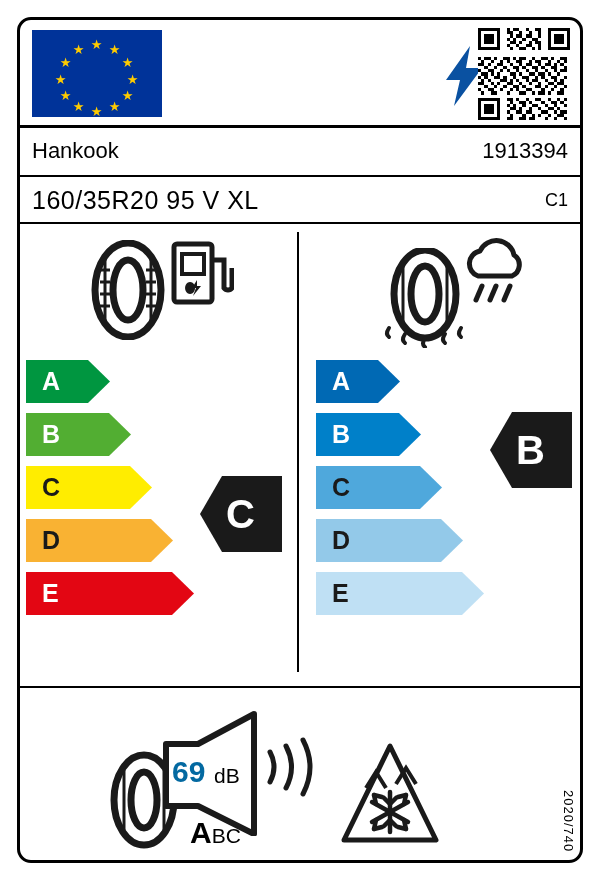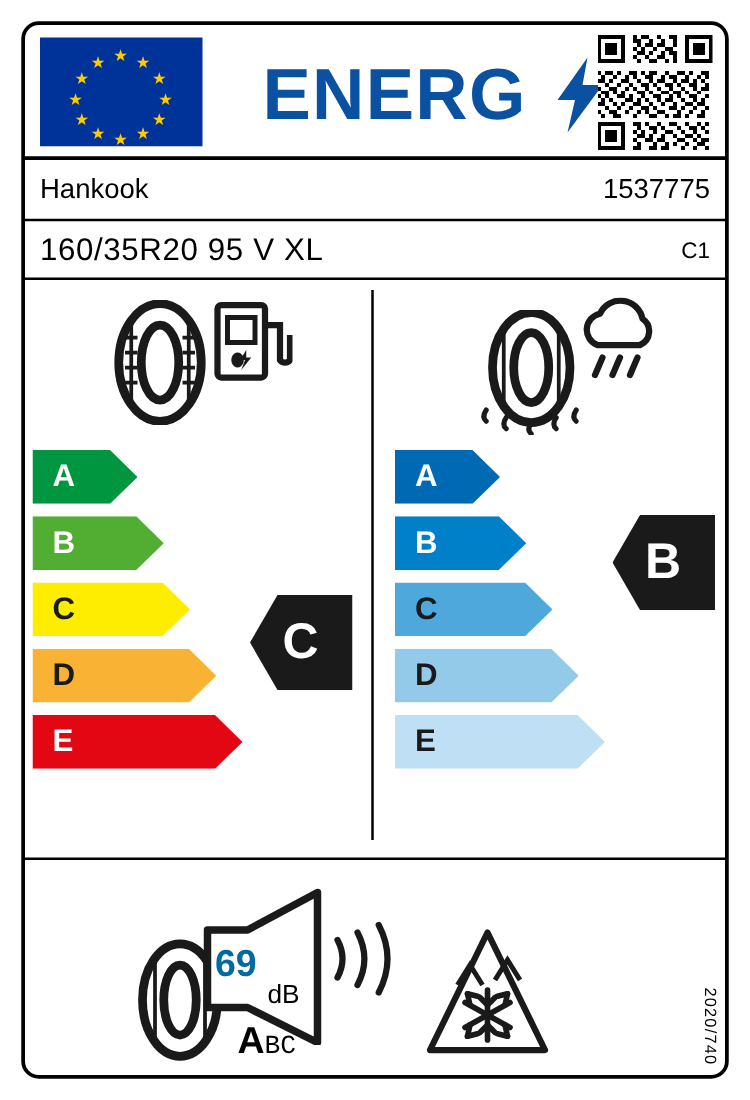--- a/index.html
+++ b/index.html
@@ -189,21 +189,20 @@
   }
   .noise-class {
     position: absolute;
     font-size: 30px;
     font-weight: bold;
     color: #000;
   }
   .noise-class .dim {
     font-size: 21px;
     font-weight: normal;
-    font-family: Liberation Mono, monospace;
   }
   .side-date {
     position: absolute;
     right: 24px; bottom: 28px;
     font-size: 13px;
     color: #000;
     transform-origin: right bottom;
     writing-mode: vertical-rl;
     letter-spacing: 1px;
   }
@@ -223,21 +222,20 @@
       <span class="star" style="left:89px;  top:26px;">★</span>
       <span class="star" style="left:22px;  top:43px;">★</span>
       <span class="star" style="left:94px;  top:43px;">★</span>
       <span class="star" style="left:27px;  top:59px;">★</span>
       <span class="star" style="left:89px;  top:59px;">★</span>
       <span class="star" style="left:40px;  top:70px;">★</span>
       <span class="star" style="left:76px;  top:70px;">★</span>
       <span class="star" style="left:58px;  top:75px;">★</span>
     </div>
 
-    <div class="energ-word">ENERG</div>
 
     <svg class="bolt" viewBox="0 0 40 60">
       <polygon points="26,0 2,34 16,34 10,60 38,22 22,22" fill="#0a51a1"></polygon>
     </svg>
 
     <svg class="qr" viewBox="0 0 29 29" shape-rendering="crispEdges">
       <rect width="29" height="29" fill="#fff"></rect>
       <g fill="#000">
         <rect x="0" y="0" width="7" height="7"></rect>
           <rect x="1" y="1" width="5" height="5" fill="#fff"></rect>
@@ -432,21 +430,21 @@
           <rect x="16" y="28" width="2" height="1"></rect>
           <rect x="21" y="28" width="1" height="1"></rect>
         <rect x="24" y="28" width="1" height="1"></rect>
           <rect x="27" y="28" width="1" height="1"></rect>
       </g>
     </svg>
   </div>
   <div class="header-rule"></div>
 
   <div class="brand">Hankook</div>
-  <div class="model-code">1537775</div>
+  <div class="model-code">1913394</div>
   <div class="brand-rule"></div>
 
   <div class="size">160/35R20 95 V XL</div>
   <div class="class-code">C1</div>
   <div class="size-rule"></div>
 
   <div class="mid-divider"></div>
 
   <svg class="pictogram" style="left:78px; top:240px; width:100px; height:100px;" viewBox="0 0 100 100">
     <ellipse cx="50" cy="50" rx="33" ry="47" fill="none" stroke="#1a1a1a" stroke-width="7"></ellipse>
@@ -615,21 +613,21 @@
 
   <svg class="pictogram" style="left:262px; top:736px; width:58px; height:62px;" viewBox="0 0 58 62">
     <g fill="none" stroke="#1a1a1a" stroke-width="5" stroke-linecap="round">
       <path d="M8 16 q8 15 0 30"></path>
       <path d="M24 10 q11 21 0 42"></path>
       <path d="M41 4 q14 27 0 54"></path>
     </g>
   </svg>
 
   <div class="noise-val" style="left:172px; top:755px;">69</div>
-  <div class="noise-unit" style="left:214px; top:784px;">dB</div>
+  <div class="noise-unit" style="left:214px; top:764px;">dB</div>
   <div class="noise-class" style="left:190px; top:816px;"><span>A</span><span class="dim">BC</span></div>
 
   <svg class="pictogram" style="left:340px; top:740px; width:100px; height:108px;" viewBox="0 0 100 108">
     <path d="M50 6 L96 100 L4 100 Z" fill="none" stroke="#1a1a1a" stroke-width="5" stroke-linejoin="round"></path>
     <path d="M26 48 L36 32 L46 48" fill="none" stroke="#1a1a1a" stroke-width="4"></path>
     <path d="M56 44 L66 28 L76 44" fill="none" stroke="#1a1a1a" stroke-width="4"></path>
     <g stroke="#1a1a1a" stroke-width="4.5" stroke-linecap="round">
       <line x1="50" y1="52" x2="50" y2="92"></line>
       <line x1="32" y1="62" x2="68" y2="82"></line>
       <line x1="68" y1="62" x2="32" y2="82"></line>

